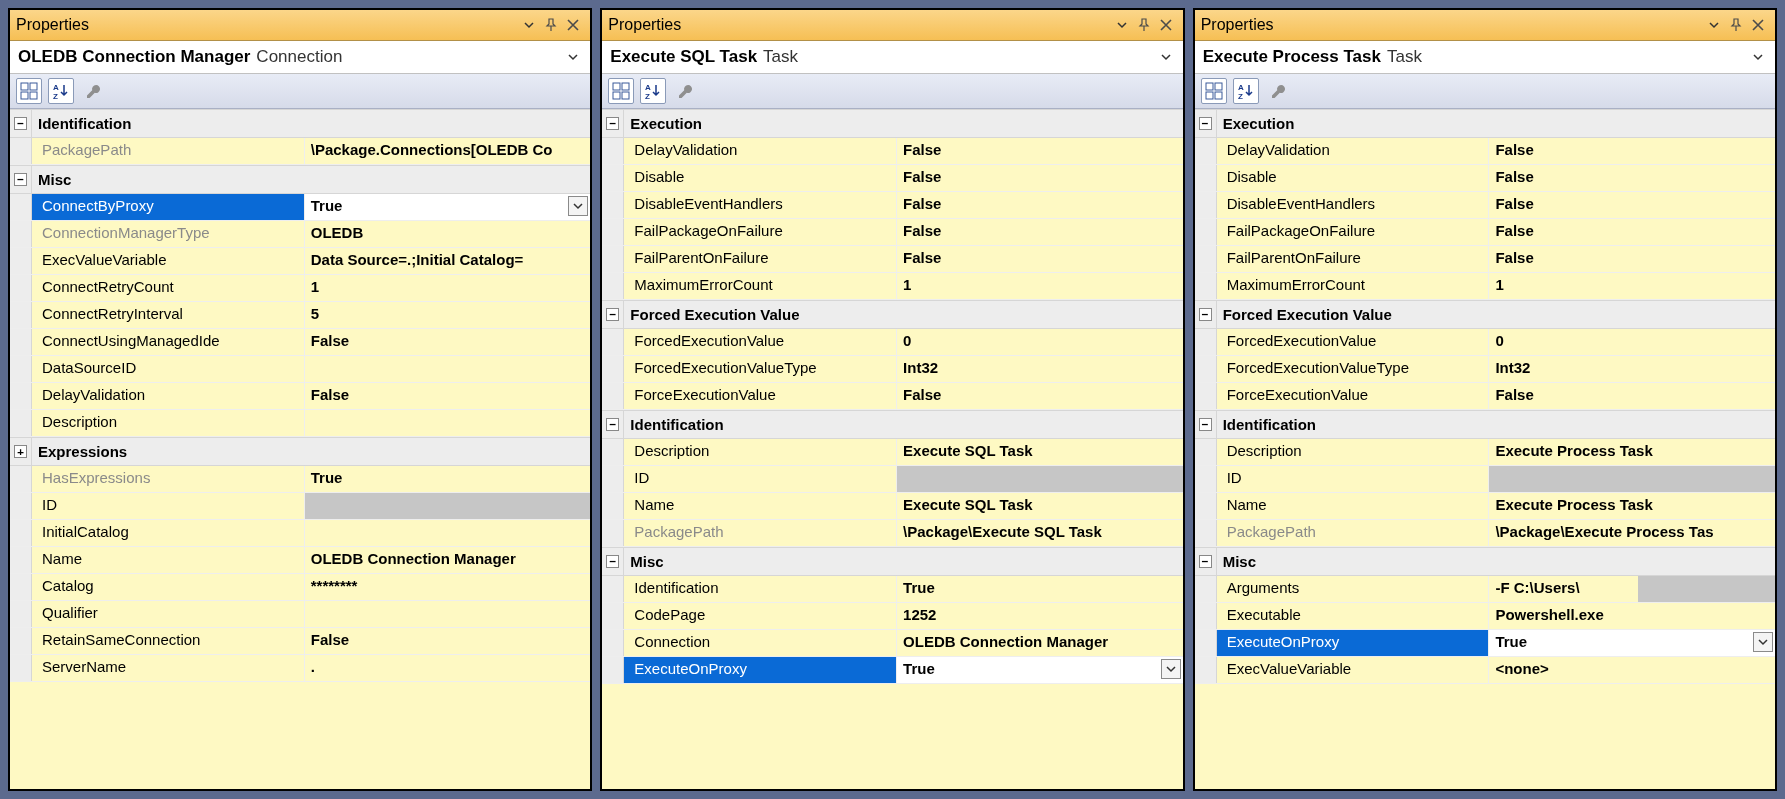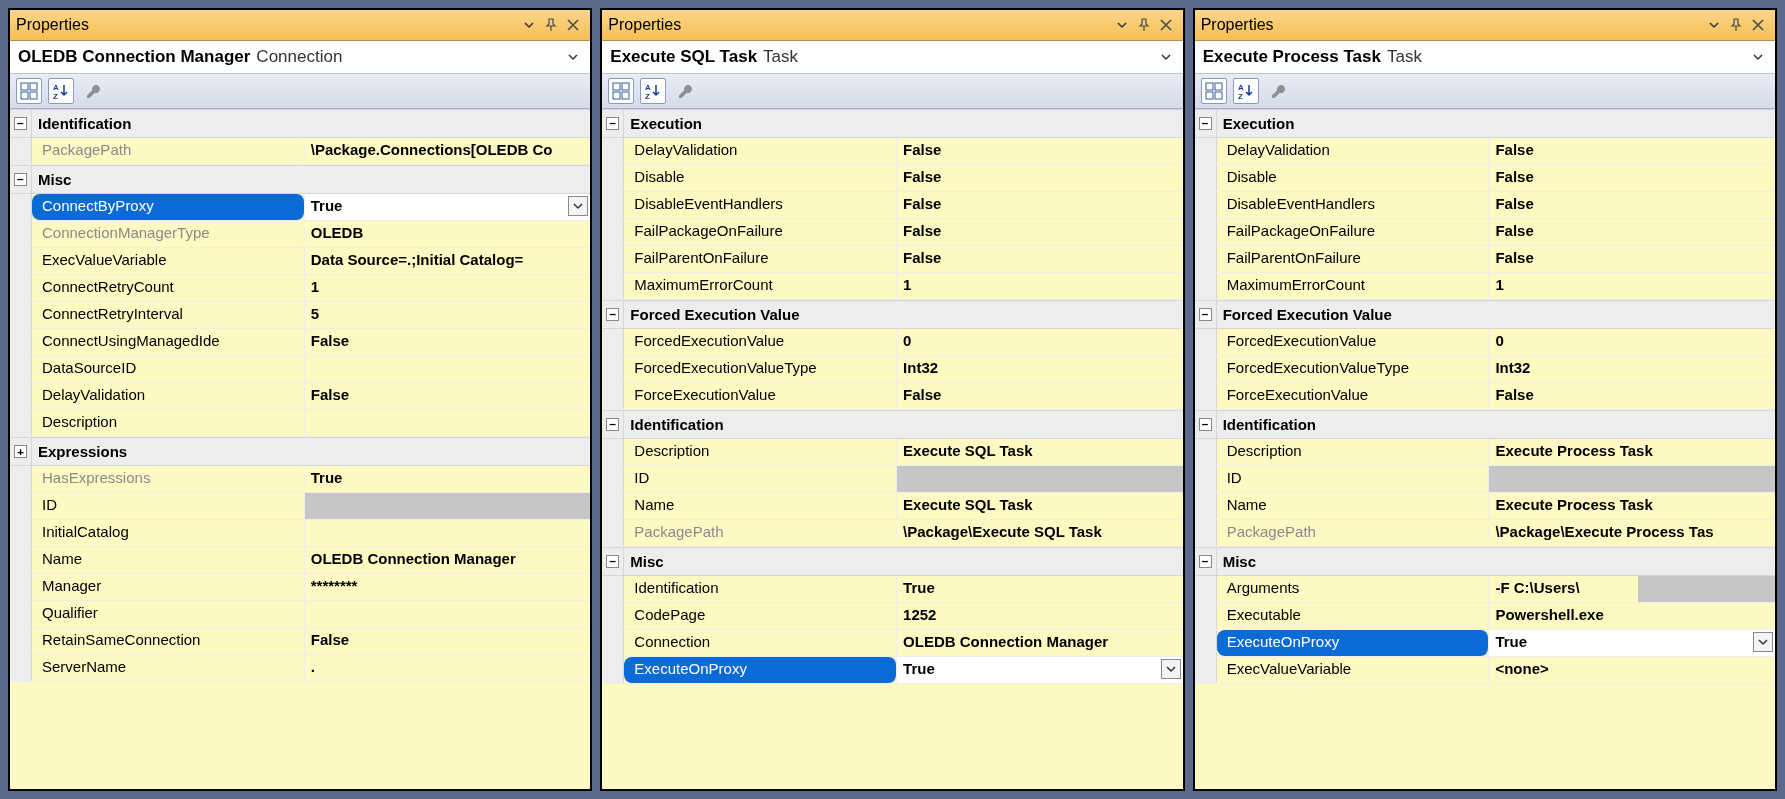--- a/index.html
+++ b/index.html
@@ -128,26 +128,25 @@
     border-right: 1px solid #eee;
   }
   .prop .value-cell {
     flex: 1;
     padding: 3px 6px;
     overflow: hidden;
     white-space: nowrap;
     position: relative;
     font-weight: bold;
   }
-  .prop.dimmed .label-cell { color: #8a8a8a; border-radius: 9px; }
+  .prop.dimmed .label-cell { color: #8a8a8a; }
   .prop .value-cell.bold { font-weight: 700; }
   .prop.selected .label-cell {
     background: #0a6ad6;
     color: #fff;
-    border-radius: 8px;
   }
   .prop.selected .value-cell { background: #fff; }
   .prop .dd-btn {
     position: absolute; right: 2px; top: 2px;
     width: 20px; height: 20px;
     border: 1px solid #8a8a8a;
     background: #f4f4f4;
     display: flex; align-items: center; justify-content: center;
   }
   .value-cell.grayfill { background: #c6c6c6; }
@@ -305,21 +304,21 @@
           <span class="label-cell">InitialCatalog</span>
           <span class="value-cell"><span></span></span>
         </div>
         <div class="row prop">
           <span class="gutter"></span>
           <span class="label-cell">Name</span>
           <span class="value-cell bold"><span>OLEDB Connection Manager</span></span>
         </div>
         <div class="row prop">
           <span class="gutter"></span>
-          <span class="label-cell">Manager</span>
+          <span class="label-cell">Catalog</span>
           <span class="value-cell"><span>********</span></span>
         </div>
         <div class="row prop">
           <span class="gutter"></span>
           <span class="label-cell">Qualifier</span>
           <span class="value-cell"><span></span></span>
         </div>
         <div class="row prop">
           <span class="gutter"></span>
           <span class="label-cell">RetainSameConnection</span>

